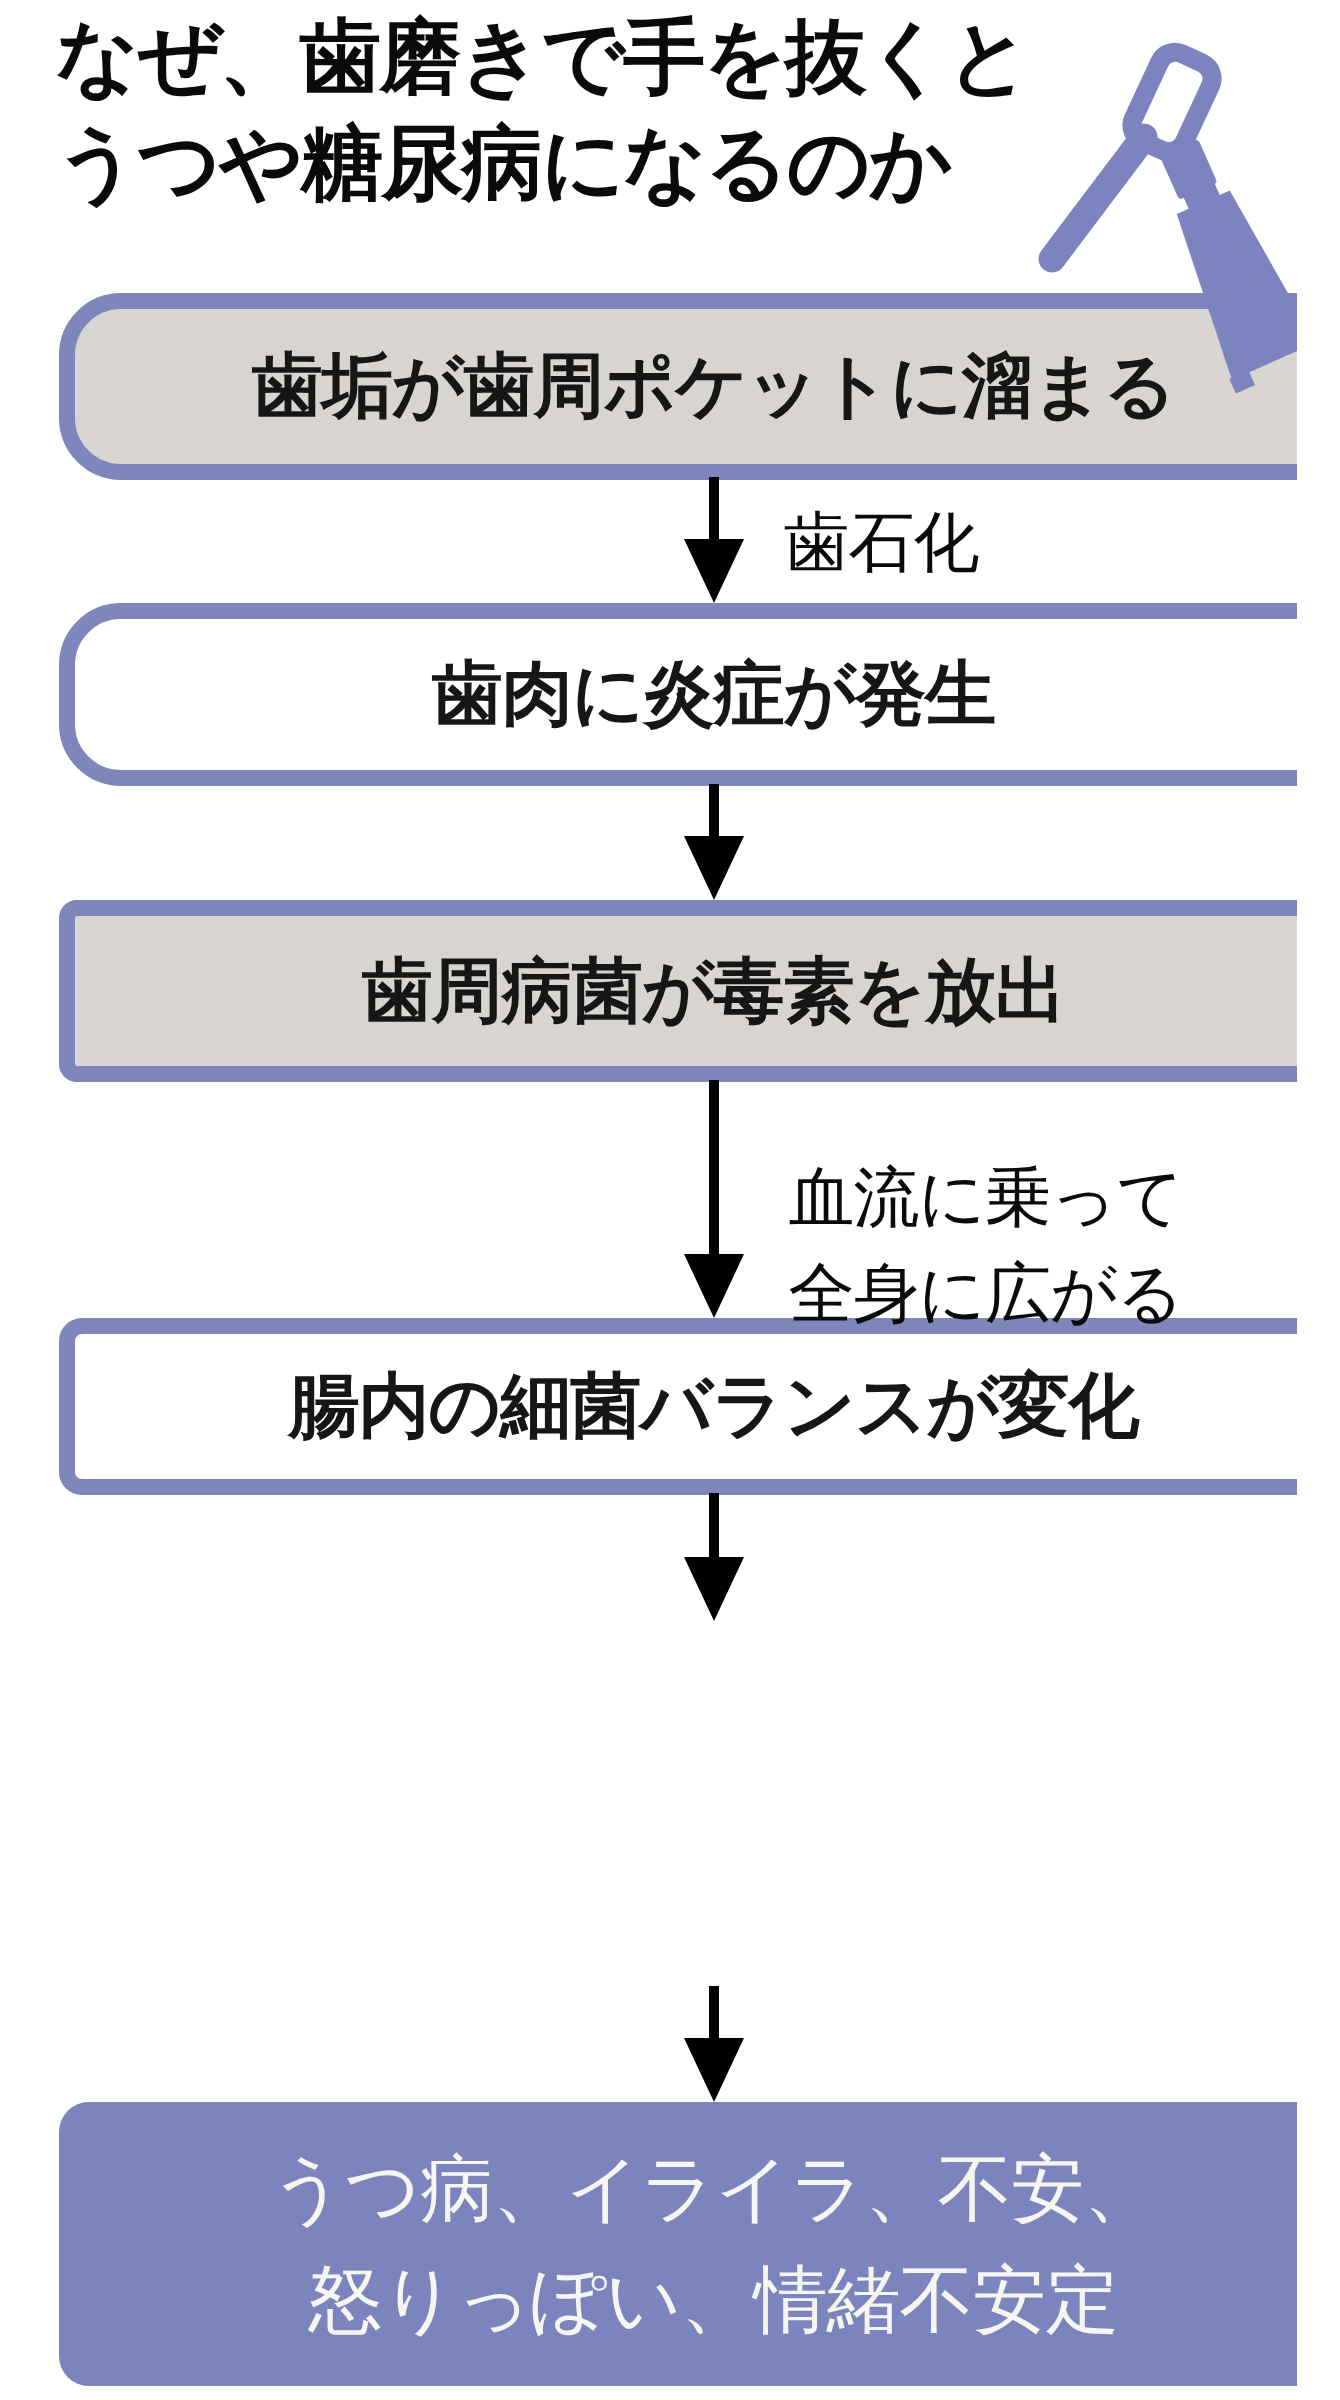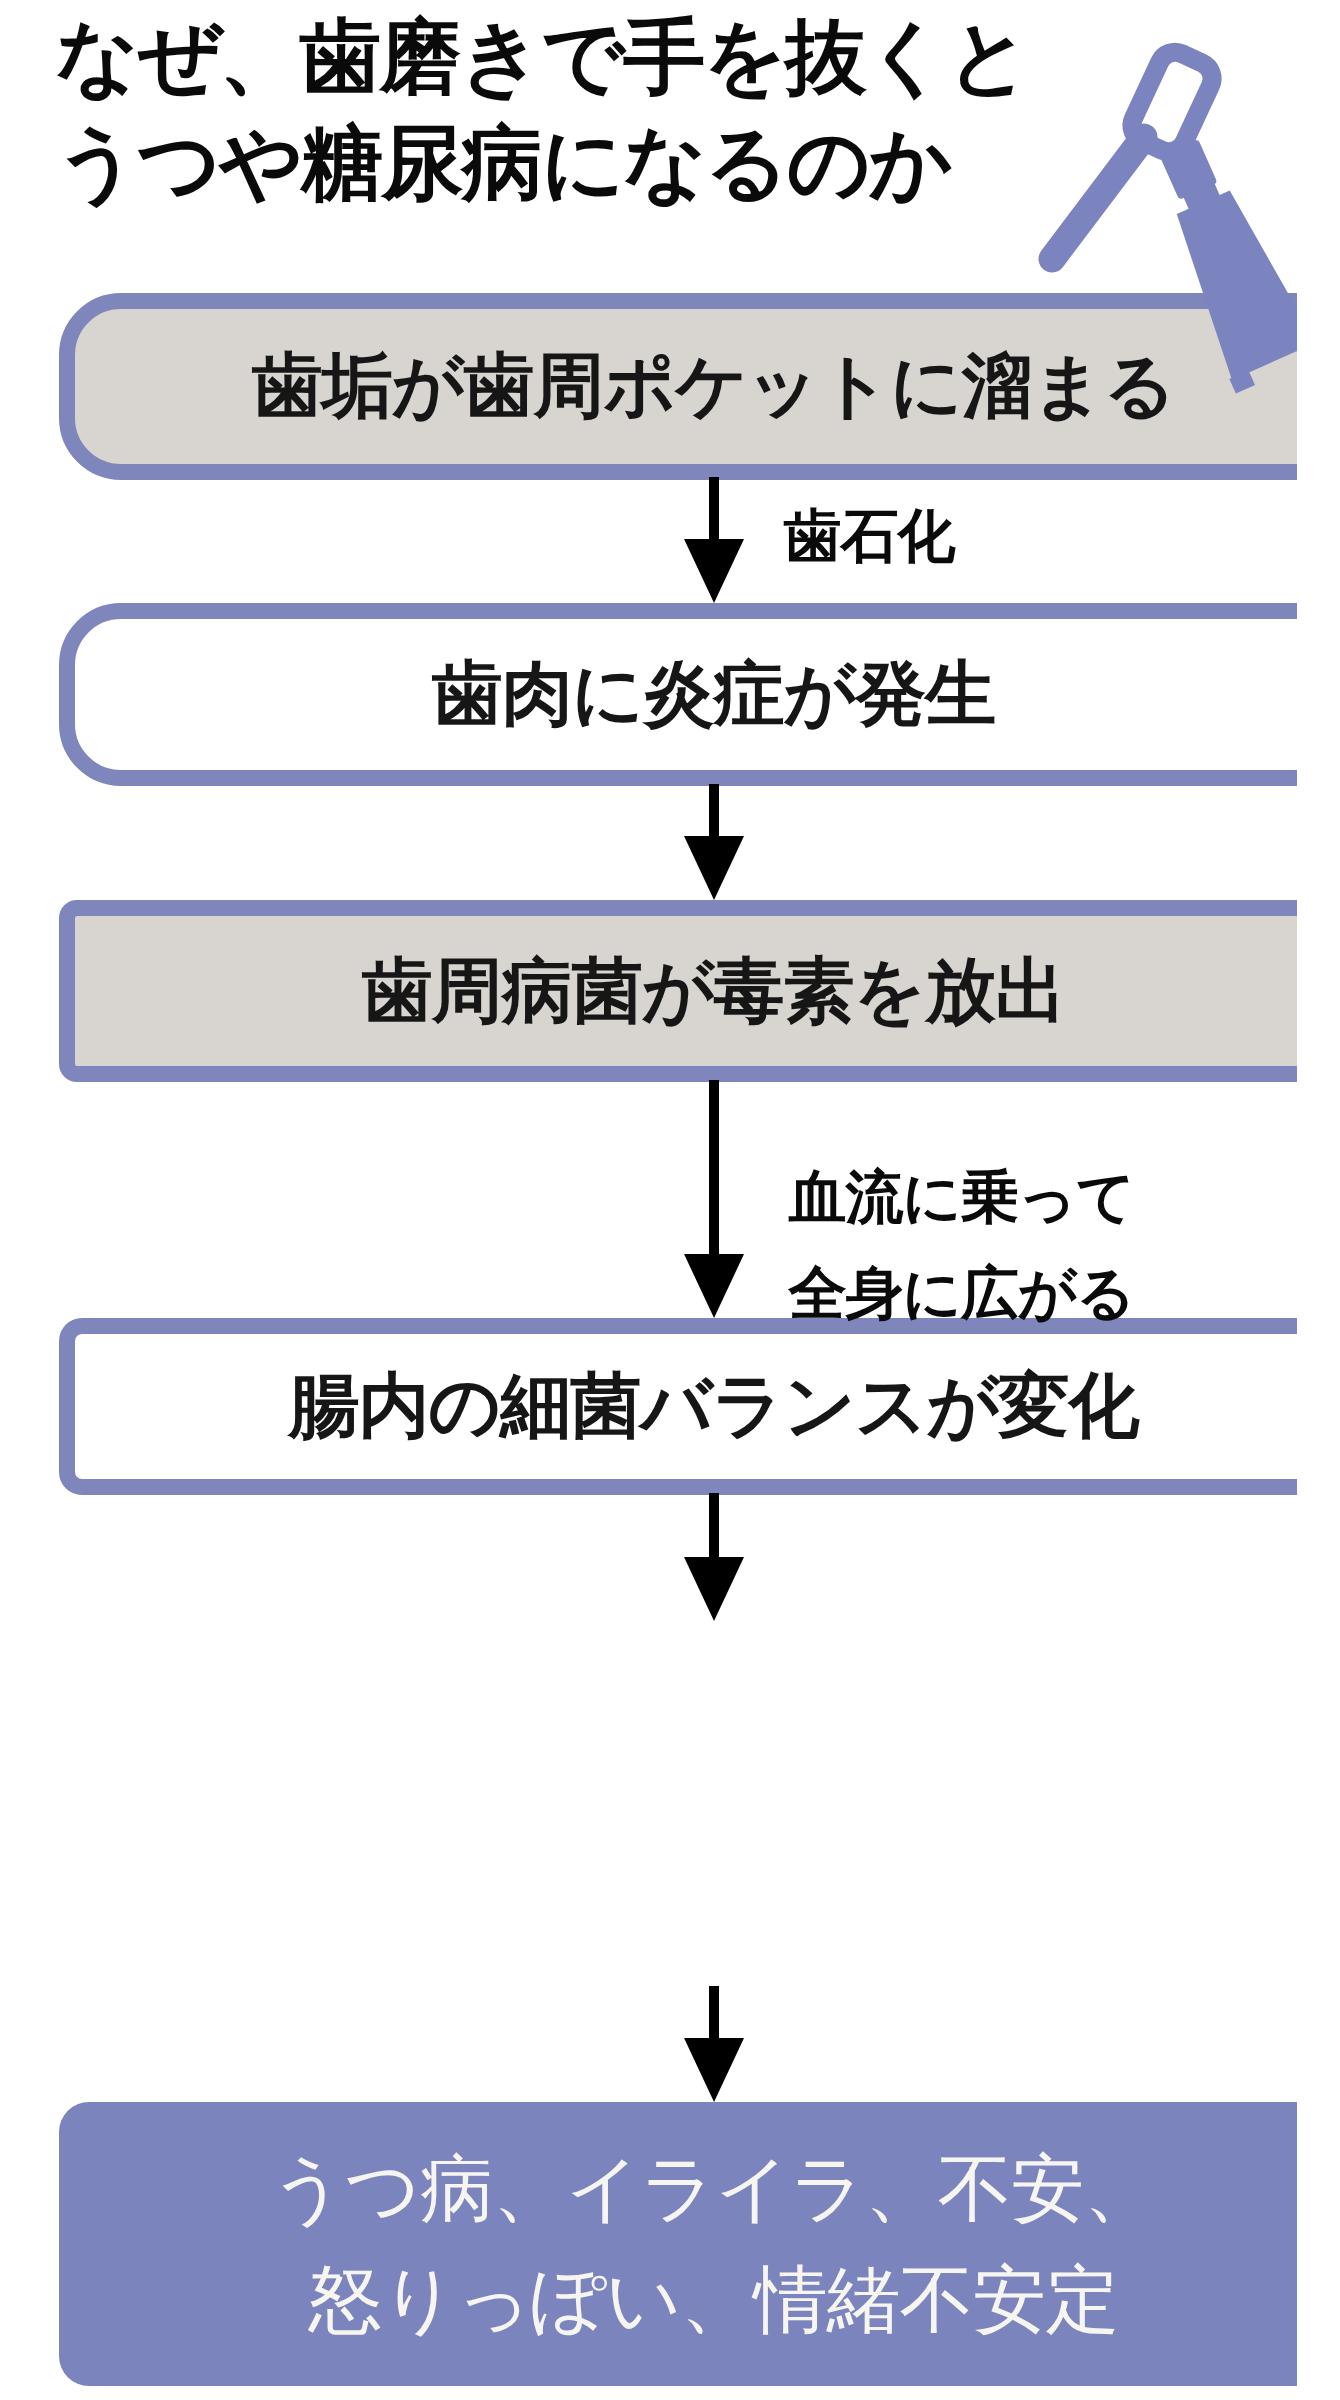--- a/index.html
+++ b/index.html
@@ -54,21 +54,21 @@
     border-left:30px solid transparent;border-right:30px solid transparent;
     border-top:64px solid var(--arrow-black);
   }
   .arrow1{top:477px;height:126px;}
   .arrow2{top:784px;height:116px;}
   .arrow3{top:1080px;height:238px;}
   .arrow4{top:1493px;height:128px;}
   .arrow5{top:1986px;height:116px;}
   .arrow-label{
     position:absolute;color:var(--title-black);
-    font-size:58px;font-weight:700;white-space:pre-line;z-index:2;
+    font-size:66px;font-weight:400;white-space:pre-line;z-index:2;
     letter-spacing:-1px;
   }
   .alabel1{left:740px;top:498px;}
   .alabel3{left:745px;top:1149px;line-height:96px;}
 </style>
 </head>
 <body>
 
 <div class="canvas">
 

